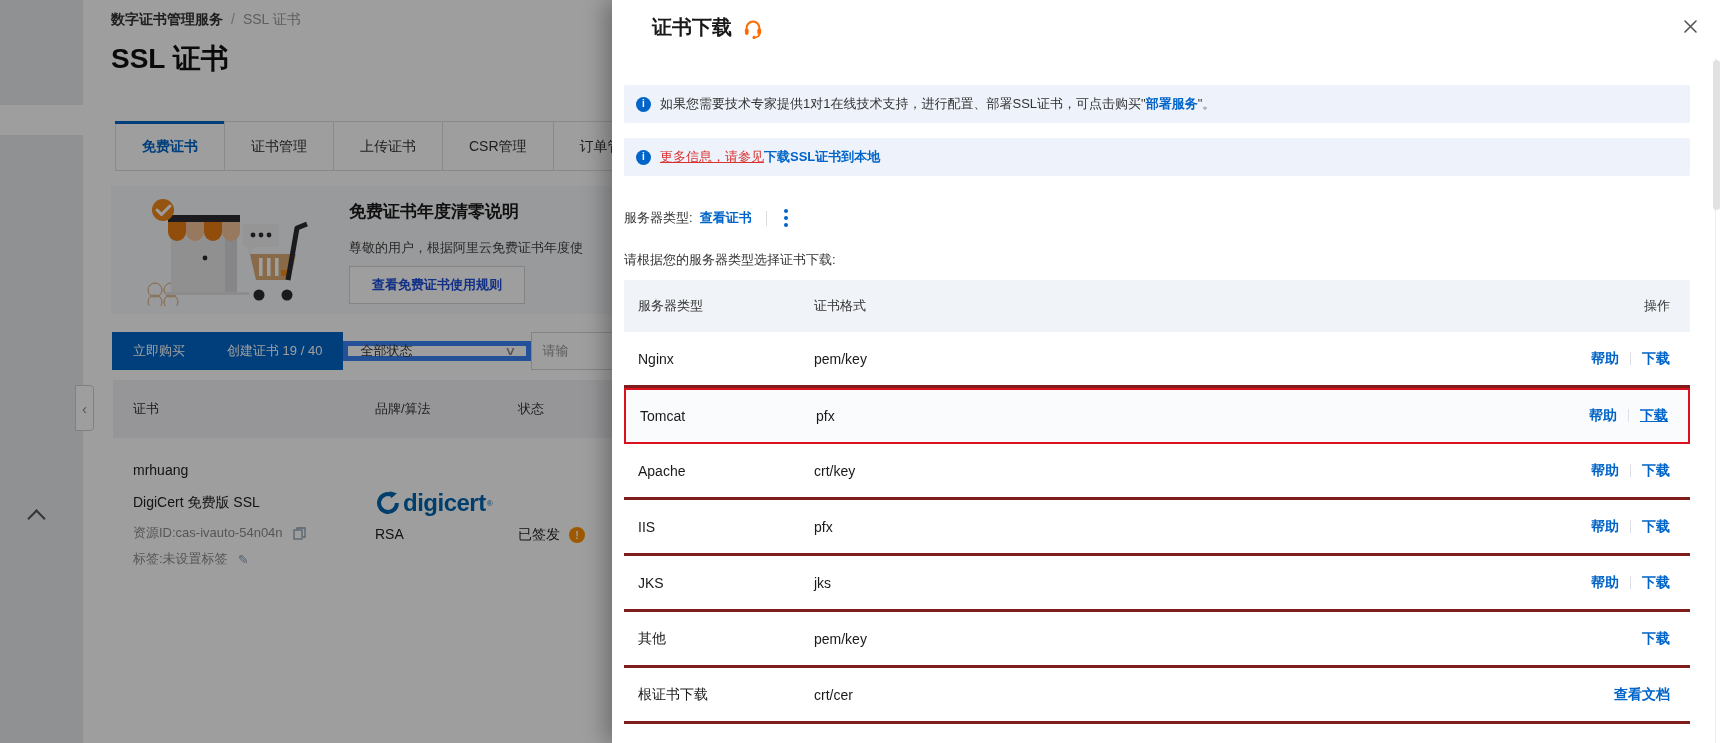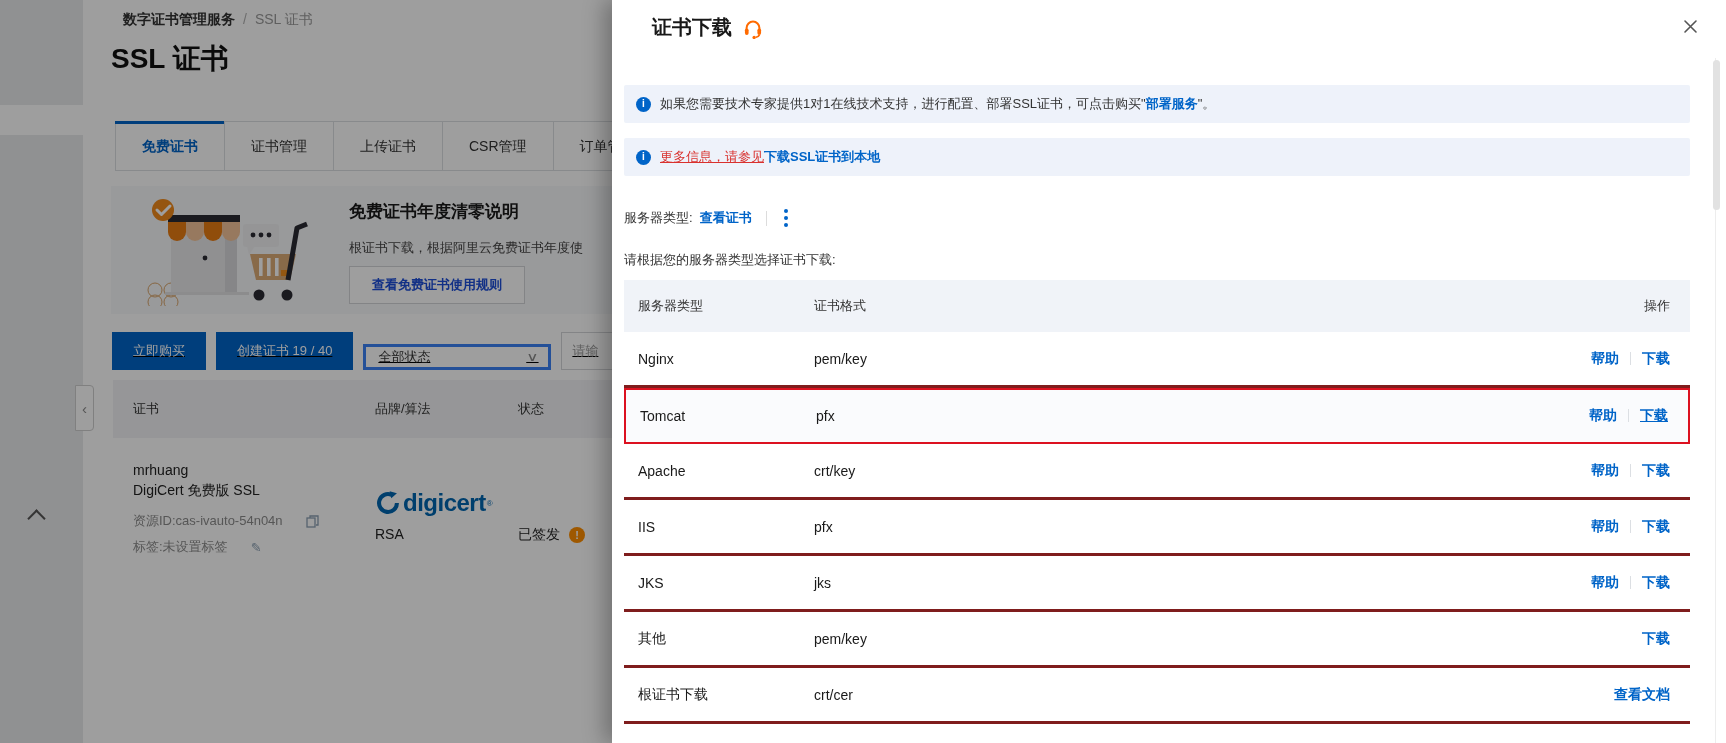--- a/index.html
+++ b/index.html
@@ -6,46 +6,46 @@
   body{width:1726px;height:743px;overflow:hidden;font-family:"Liberation Sans","DejaVu Sans",sans-serif;-webkit-font-smoothing:antialiased;}
   .stage{position:relative;width:1726px;height:743px;overflow:hidden;}
 
   
   .base{position:absolute;inset:0;background:#fff;}
   .sidebar{position:absolute;left:0;top:0;width:83px;bottom:0;background:#e9eaec;border-right:1px solid #d8d8d8;}
   .sb-selected{position:absolute;left:0;top:105px;width:83px;height:30px;background:#ffffff;}
   .sb-up{position:absolute;left:30px;top:512px;width:11px;height:11px;border-left:2px solid #555;border-top:2px solid #555;transform:rotate(45deg);cursor:pointer;}
   .collapse-handle{position:absolute;left:75px;top:385px;width:17px;height:44px;background:#fff;border:1px solid #cfcfcf;border-radius:0 4px 4px 0;display:flex;align-items:center;justify-content:center;color:#8a8a8a;font-size:15px;z-index:2;cursor:pointer;}
   .main{position:absolute;left:83px;top:0;right:0;bottom:0;background:#fff;}
-  .breadcrumb{position:absolute;left:40px;top:11px;font-size:14px;color:#333;}
+  .breadcrumb{position:absolute;left:28px;top:11px;font-size:14px;color:#333;}
   .breadcrumb .root{font-weight:700;color:#333;cursor:pointer;}
   .breadcrumb .sep{color:#b0b0b0;margin:0 8px;}
   .breadcrumb .cur{color:#9a9a9a;}
   .page-title{position:absolute;left:28px;top:40px;margin:0;font-size:28px;font-weight:700;color:#111;}
   .tabs{position:absolute;left:33px;top:121px;display:flex;}
   .tab{height:48px;line-height:48px;padding:0 26px;border:1px solid #dcdfe3;margin-left:-1px;font-size:14px;color:#333;position:relative;background:transparent;cursor:pointer;white-space:nowrap;}
   .tab.active{color:#0064c8;font-weight:700;background:#fff;}
   .tab.active::before{content:"";position:absolute;left:-1px;right:-1px;top:-1px;height:3px;background:#0064c8;}
   .notice{position:absolute;left:28px;top:186px;width:770px;height:128px;background:#f7f8fa;}
   .notice-ill{position:absolute;left:30px;top:8px;}
   .notice-title{position:absolute;left:238px;top:14px;font-size:17px;font-weight:700;color:#1a1a1a;}
   .notice-text{position:absolute;left:238px;top:53px;font-size:13px;color:#444;}
   .notice-btn{position:absolute;left:238px;top:80px;height:38px;padding:0 22px;background:#fff;border:1px solid #d4d6d9;font-size:13px;font-weight:700;color:#1d4ed8;cursor:pointer;font-family:inherit;}
-  .actions{position:absolute;left:29px;top:332px;display:flex;gap:10px;align-items:flex-end;text-decoration:underline;}
+  .actions{position:absolute;left:29px;top:332px;display:flex;align-items:center;}
   .btn-primary{height:38px;padding:0 21px;background:#0064c8;color:#fff;border:none;font-size:13px;cursor:pointer;font-family:inherit;white-space:nowrap;}
-  .select{width:188px;height:26px;box-sizing:border-box;border:3px solid #3b82f6;background:#fff;display:flex;align-items:center;justify-content:space-between;padding:0 12px;font-size:13px;color:#333;cursor:pointer;}
+  .select{width:188px;height:20px;box-sizing:border-box;border:5px solid #3b82f6;background:#fff;display:flex;align-items:center;justify-content:space-between;padding:0 12px;font-size:13px;color:#333;cursor:pointer;}
   .select .chev{color:#8a8a8a;font-size:12px;transform:scaleX(1.4);}
   .search-stub{width:170px;height:38px;box-sizing:border-box;border:1px solid #d4d6d9;background:#fff;display:flex;align-items:center;padding:0 10px;font-size:13px;color:#999;}
   .cert-card{position:absolute;left:30px;top:380px;width:710px;}
   .cc-grid{display:grid;grid-template-columns:242px 143px 1fr;align-items:center;}
   .cc-header{height:58px;background:#f2f3f5;font-size:13px;color:#333;padding-left:20px;}
   .cc-row{background:#fff;padding:24px 0 26px 20px;align-items:start;}
   .cc-name{font-size:14px;color:#222;}
-  .cc-prod{font-size:14px;color:#222;margin-top:4px;}
-  .cc-meta{font-size:13px;color:#8c8c8c;margin-top:12px;display:flex;align-items:center;gap:23px;}
+  .cc-prod{font-size:14px;color:#222;margin-top:16px;}
+  .cc-meta{font-size:13px;color:#8c8c8c;margin-top:12px;display:flex;align-items:center;gap:10px;}
   .cc-tag{margin-top:8px;}
   .cc-brand{margin-top:28px;display:flex;align-items:center;}
   .cc-brand .dg-text{font-size:24px;font-weight:700;color:#0067b1;letter-spacing:-0.5px;line-height:1;}
   .cc-brand sup{font-size:8px;color:#0067b1;margin-left:1px;}
   .cc-alg{font-size:14px;color:#222;margin-top:10px;}
   .cc-status{margin-top:64px;display:flex;align-items:center;gap:9px;font-size:14px;color:#222;}
   .warn-dot{width:16px;height:16px;border-radius:50%;background:#ff8f00;color:#fff;font-size:11px;font-weight:700;display:flex;align-items:center;justify-content:center;line-height:1;}
 
   
   .overlay{position:absolute;inset:0;background:rgba(0,0,0,0.38);z-index:5;}
@@ -131,21 +131,21 @@
           <rect x="126" y="64" width="3.6" height="18" fill="#fff"></rect>
           <rect x="134" y="64" width="3.6" height="18" fill="#fff"></rect>
           <rect x="140" y="76" width="10" height="6" fill="#ef8d1c"></rect>
           <path d="M166 30 l-10 4 -9 52" fill="none" stroke="#2b2b33" stroke-width="5" stroke-linejoin="round"></path>
           <circle cx="118" cy="101" r="5.5" fill="#2b2b33"></circle>
           <circle cx="146" cy="101" r="5.5" fill="#2b2b33"></circle>
           <circle cx="22" cy="16" r="11" fill="#f0891a"></circle>
           <path d="M16 16 l4.5 4.5 L29 12" fill="none" stroke="#fff" stroke-width="3" stroke-linecap="round" stroke-linejoin="round"></path>
         </svg>
         <div class="notice-title">免费证书年度清零说明</div>
-        <div class="notice-text">根证书下载，根据阿里云免费证书年度使</div>
+        <div class="notice-text">尊敬的用户，根据阿里云免费证书年度使</div>
         <button class="notice-btn">查看免费证书使用规则</button>
       </section>
 
       <div class="actions">
         <button class="btn-primary">立即购买</button>
         <button class="btn-primary">创建证书 19 / 40</button>
         <div class="select">
           <span>全部状态</span>
           <span class="chev">∨</span>
         </div>

